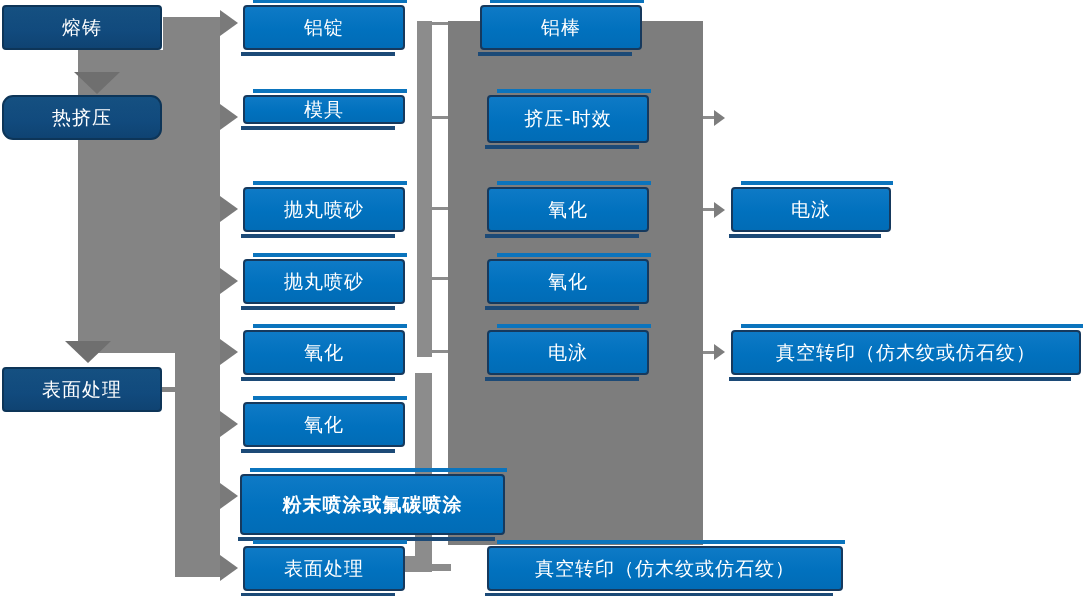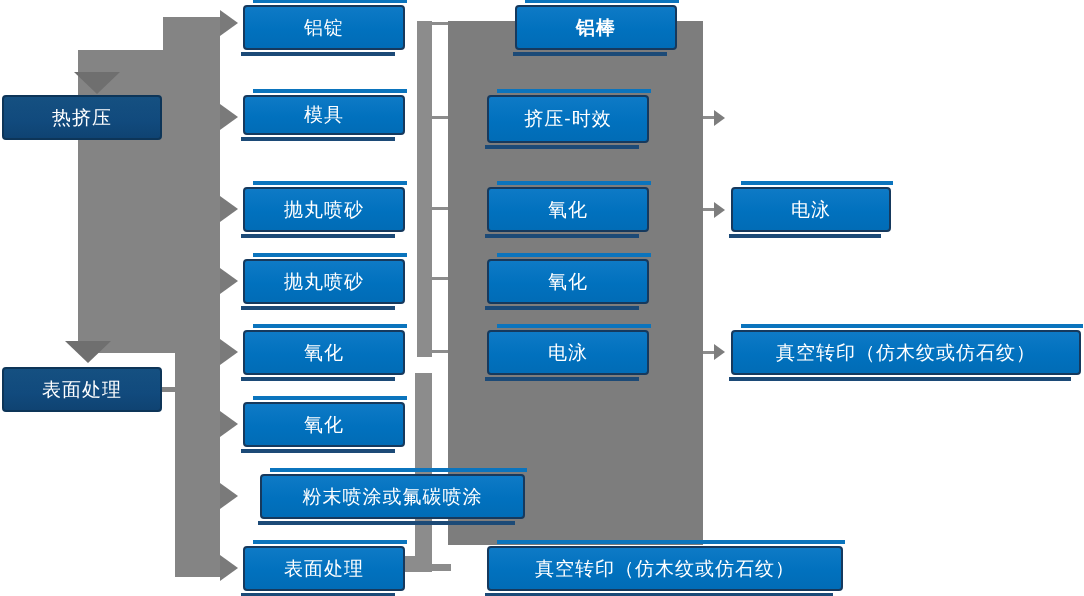--- a/index.html
+++ b/index.html
@@ -89,53 +89,56 @@
   <div class="hline" style="left:432px;top:277px;width:16px;height:3px;"></div>
   <div class="hline" style="left:432px;top:350px;width:16px;height:3px;"></div>
 
   <div class="hline" style="left:703px;top:116px;width:12px;height:3px;"></div>
   <div class="tri-r-sm" style="left:714px;top:110px;"></div>
   <div class="hline" style="left:703px;top:208px;width:12px;height:3px;"></div>
   <div class="tri-r-sm" style="left:714px;top:202px;"></div>
   <div class="hline" style="left:703px;top:351px;width:12px;height:3px;"></div>
   <div class="tri-r-sm" style="left:714px;top:344px;"></div>
 
-  <div class="box dark" style="left:2px;top:95px;width:160px;height:45px;">
+  <div class="box dark" style="left:2px;top:5px;width:160px;height:45px;">
+      <span>熔铸</span>
+    </div>
+  <div class="box dark" style="left:2px;top:95px;width:160px;height:45px;border-radius:11px;">
       <span>热挤压</span>
     </div>
   <div class="box dark" style="left:2px;top:367px;width:160px;height:45px;">
       <span>表面处理</span>
     </div>
 
   <div class="box light" style="left:243px;top:5px;width:162px;height:45px;">
       <span>铝锭</span>
     </div>
-  <div class="box light" style="left:243px;top:95px;width:162px;height:40px;justify-content:center;">
+  <div class="box light" style="left:243px;top:95px;width:162px;height:29px;justify-content:center;">
       <span>模具</span>
     </div>
   <div class="box light" style="left:243px;top:187px;width:162px;height:45px;">
       <span>抛丸喷砂</span>
     </div>
   <div class="box light" style="left:243px;top:259px;width:162px;height:45px;">
       <span>抛丸喷砂</span>
     </div>
   <div class="box light" style="left:243px;top:330px;width:162px;height:45px;">
       <span>氧化</span>
     </div>
   <div class="box light" style="left:243px;top:402px;width:162px;height:45px;">
       <span>氧化</span>
     </div>
-  <div class="box light" style="left:260px;top:474px;width:265px;height:45px;">
+  <div class="box light" style="left:240px;top:474px;width:265px;height:61px;font-weight:bold;">
       <span>粉末喷涂或氟碳喷涂</span>
     </div>
   <div class="box light" style="left:243px;top:546px;width:162px;height:45px;">
       <span>表面处理</span>
     </div>
 
-  <div class="box light" style="left:515px;top:5px;width:162px;height:45px;font-weight:bold;">
+  <div class="box light" style="left:480px;top:5px;width:162px;height:45px;">
       <span>铝棒</span>
     </div>
   <div class="box light" style="left:487px;top:95px;width:162px;height:48px;">
       <span>挤压-时效</span>
     </div>
   <div class="box light" style="left:487px;top:187px;width:162px;height:45px;">
       <span>氧化</span>
     </div>
   <div class="box light" style="left:487px;top:259px;width:162px;height:45px;">
       <span>氧化</span>

